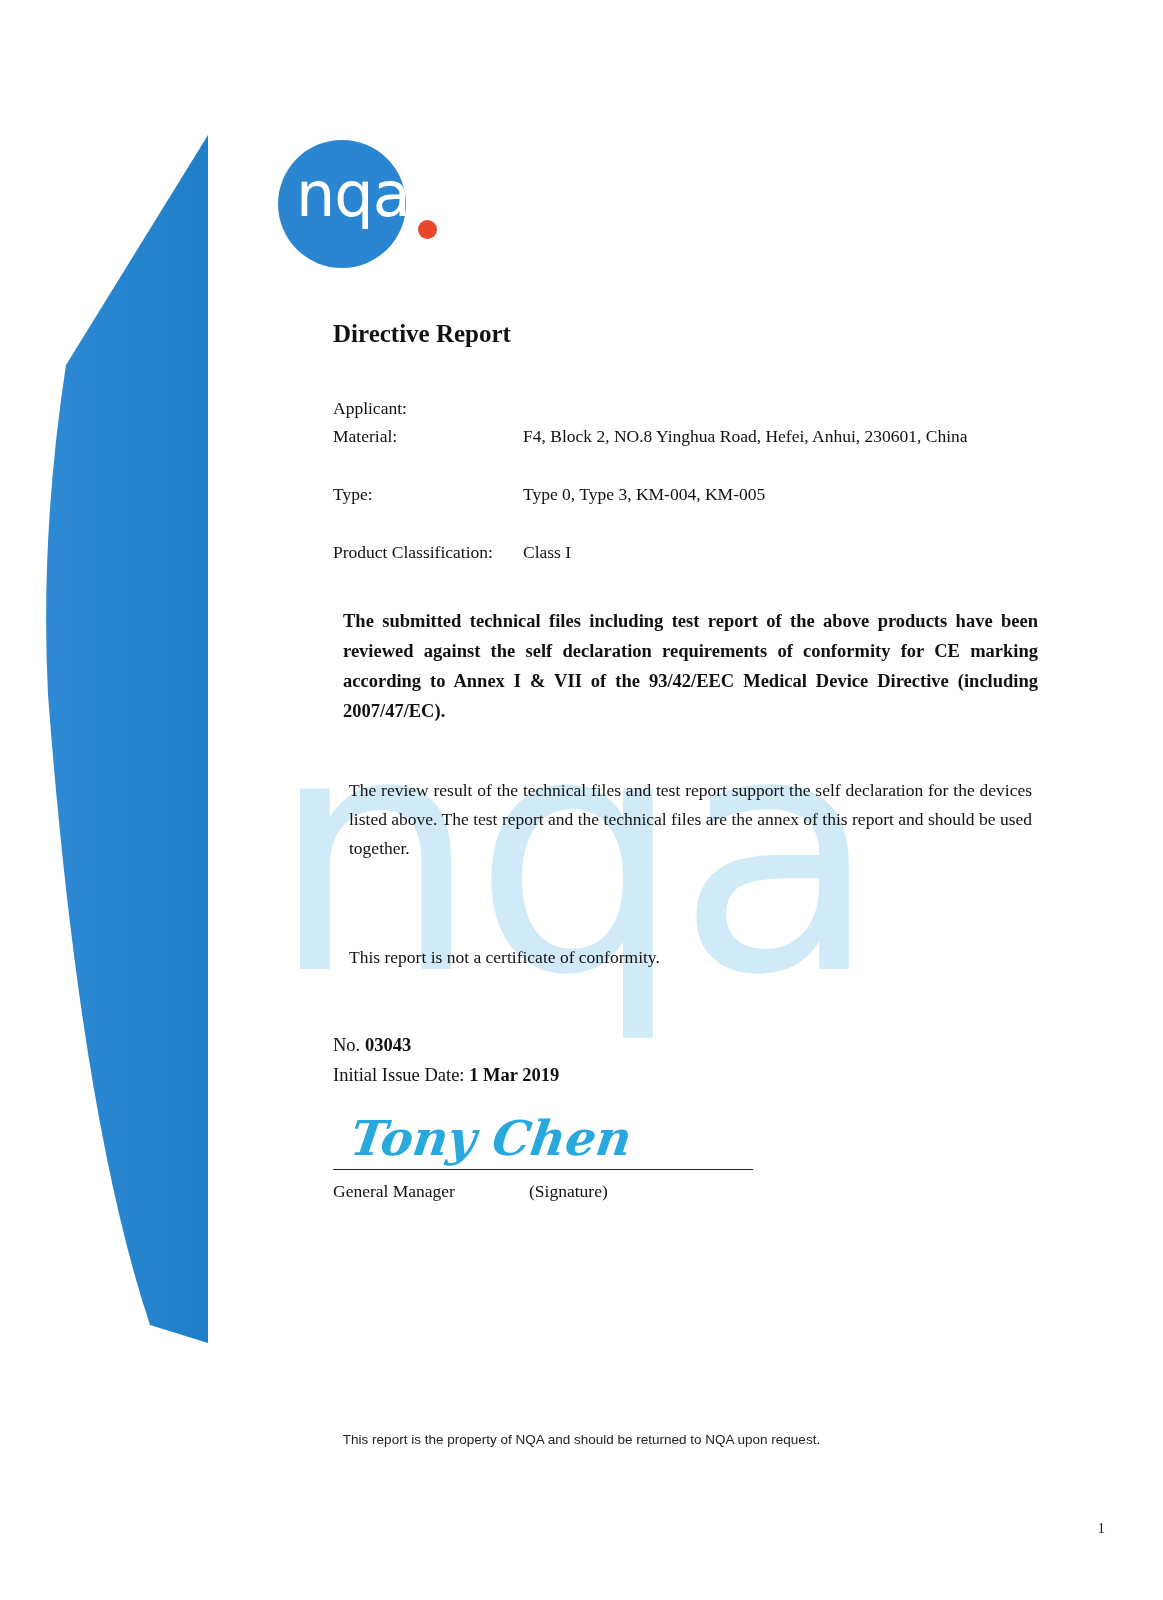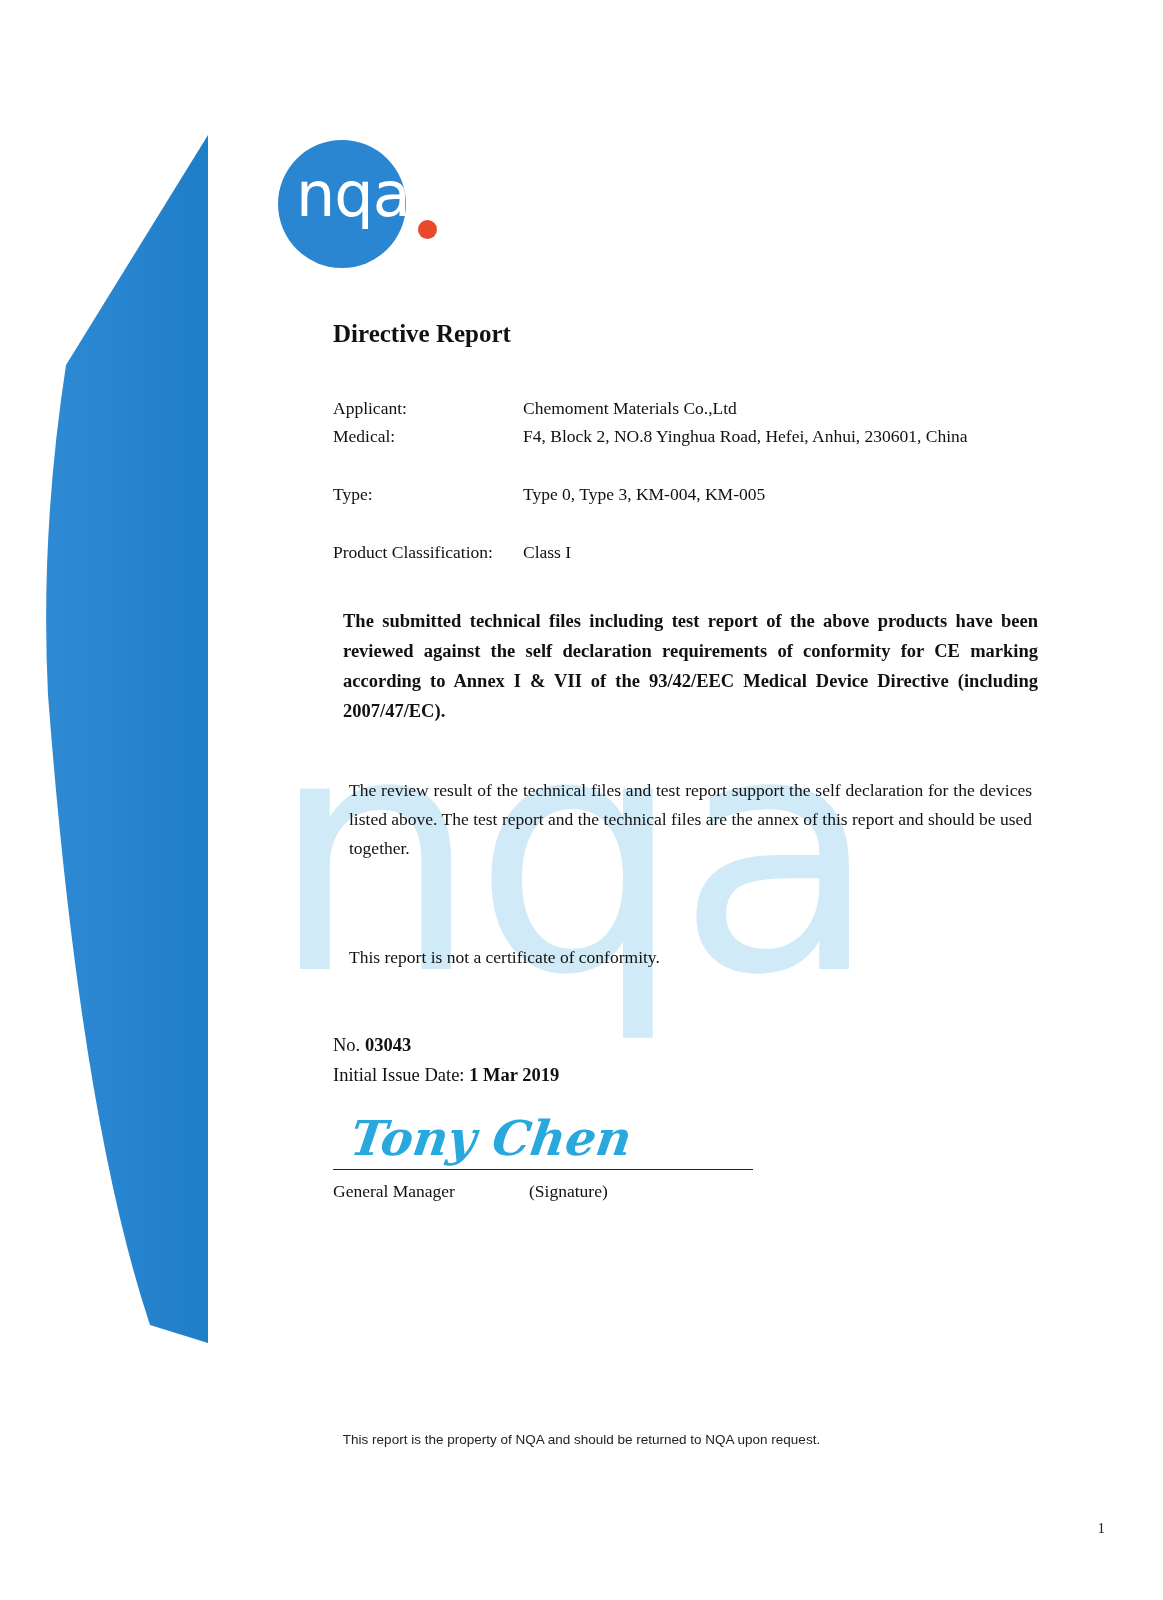--- a/index.html
+++ b/index.html
@@ -205,24 +205,23 @@
     <div class="logo-text">nqa</div>
     <div class="logo-dot"></div>
   </div>
 
   <div class="content">
 
     <h1 class="doc-title">Directive Report</h1>
 
     <div class="field-row">
       <div class="field-label">Applicant:</div>
-      <div class="field-value">Chemoment Materials Co.,Ltd</div>
-    </div>
-    <div class="field-row">
-      <div class="field-label">Medical:</div>
+    </div>
+    <div class="field-row">
+      <div class="field-label">Material:</div>
       <div class="field-value">F4, Block 2, NO.8 Yinghua Road, Hefei, Anhui, 230601, China</div>
     </div>
 
     <div class="gap-lg"></div>
 
     <div class="field-row">
       <div class="field-label">Type:</div>
       <div class="field-value">Type 0, Type 3, KM-004, KM-005</div>
     </div>
 

